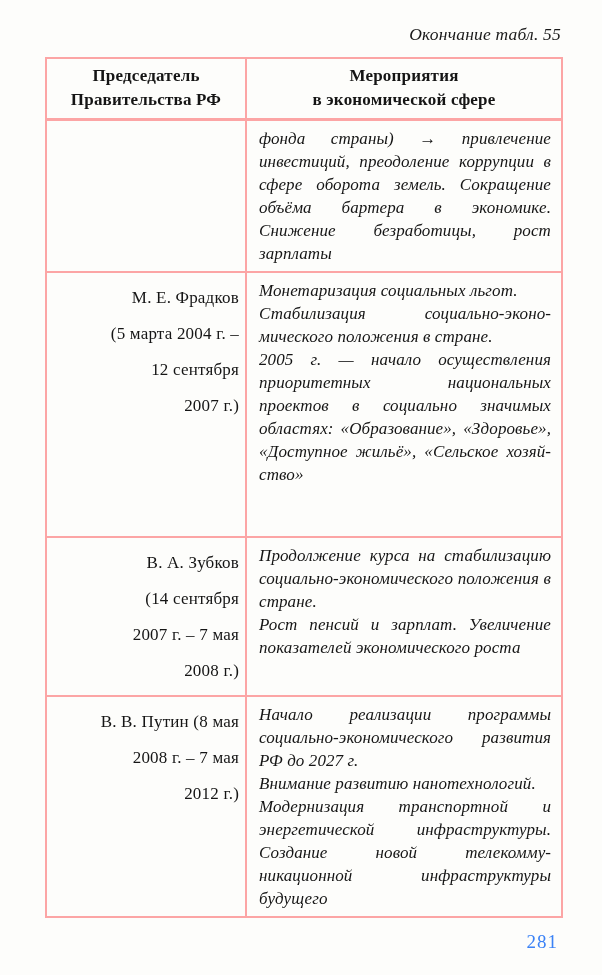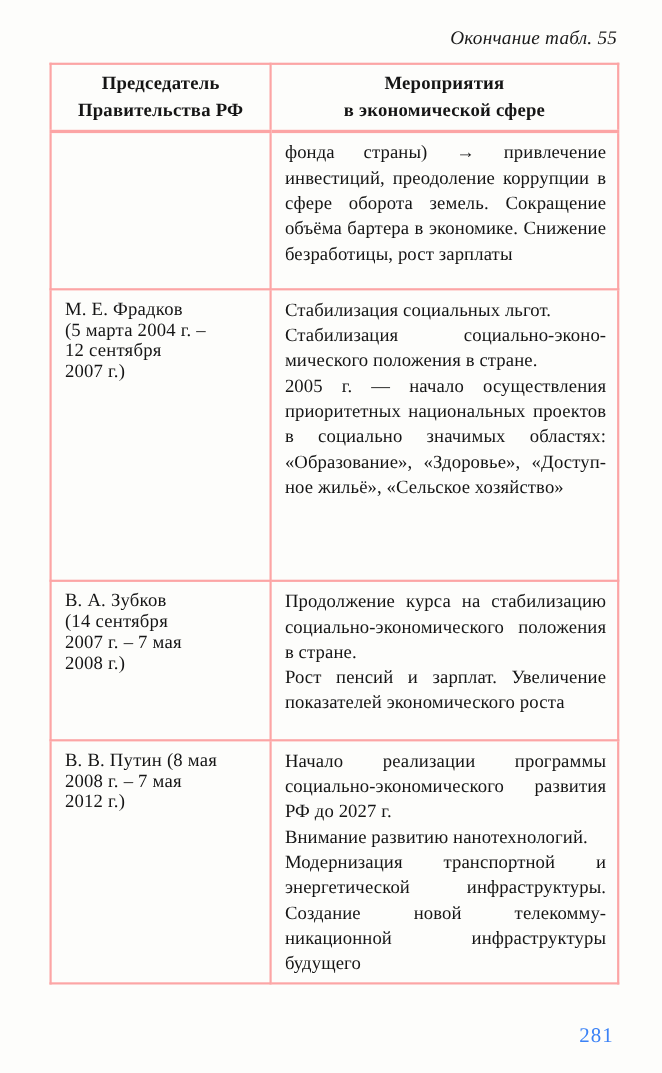--- a/index.html
+++ b/index.html
@@ -32,23 +32,23 @@
   .gov-table th {
     font-weight: bold; text-align: center;
     line-height: 24px; padding: 5px 4px 6px;
     white-space: pre-line; letter-spacing: 0.2px;
     border-bottom-width: 3px;
   }
   .gov-table col.c1 { width: 200px; }
   .gov-table col.c2 { width: 316px; }
   td.chairman {
     padding: 7px 6px 6px 12px;
-    line-height: 19px; white-space: pre-line; letter-spacing: 0.2px;
+    line-height: 36px; white-space: pre-line; letter-spacing: 0.2px; text-align: right;
   }
-  td.measures { padding: 6px 10px 6px 12px; }
+  td.measures { padding: 6px 10px 6px 12px; font-style: italic; }
   td.measures p {
     margin: 0; text-align: justify;
     line-height: 23px; letter-spacing: 0.1px;
     hyphens: manual; -webkit-hyphens: manual;
   }
 
   .page-number {
     position: absolute; top: 931px; right: 44px;
     font-size: 19px; letter-spacing: 1px; color: #3b82f6;
   }
@@ -79,21 +79,21 @@
         <td class="measures">
           <p>фонда страны) → привлечение инвестиций, преодоление кор­рупции в сфере оборота земель. Сокращение объёма бартера в экономике. Снижение безрабо­тицы, рост зарплаты</p>
         </td>
       </tr>
       <tr style="height:265px;">
         <td class="chairman">М. Е. Фрадков
 (5 марта 2004 г. –
 12 сентября
 2007 г.)</td>
         <td class="measures">
-          <p>Стабилизация социальных льгот.</p>
+          <p>Монетаризация социальных льгот.</p>
           <p>Стабилизация социально-эконо­мического положения в стране.</p>
           <p>2005 г. — начало осуществле­ния приоритетных националь­ных проектов в социально значимых областях: «Образо­вание», «Здоровье», «Доступ­ное жильё», «Сельское хозяй­ство»</p>
         </td>
       </tr>
       <tr style="height:145px;">
         <td class="chairman">В. А. Зубков
 (14 сентября
 2007 г. – 7 мая
 2008 г.)</td>
         <td class="measures">

